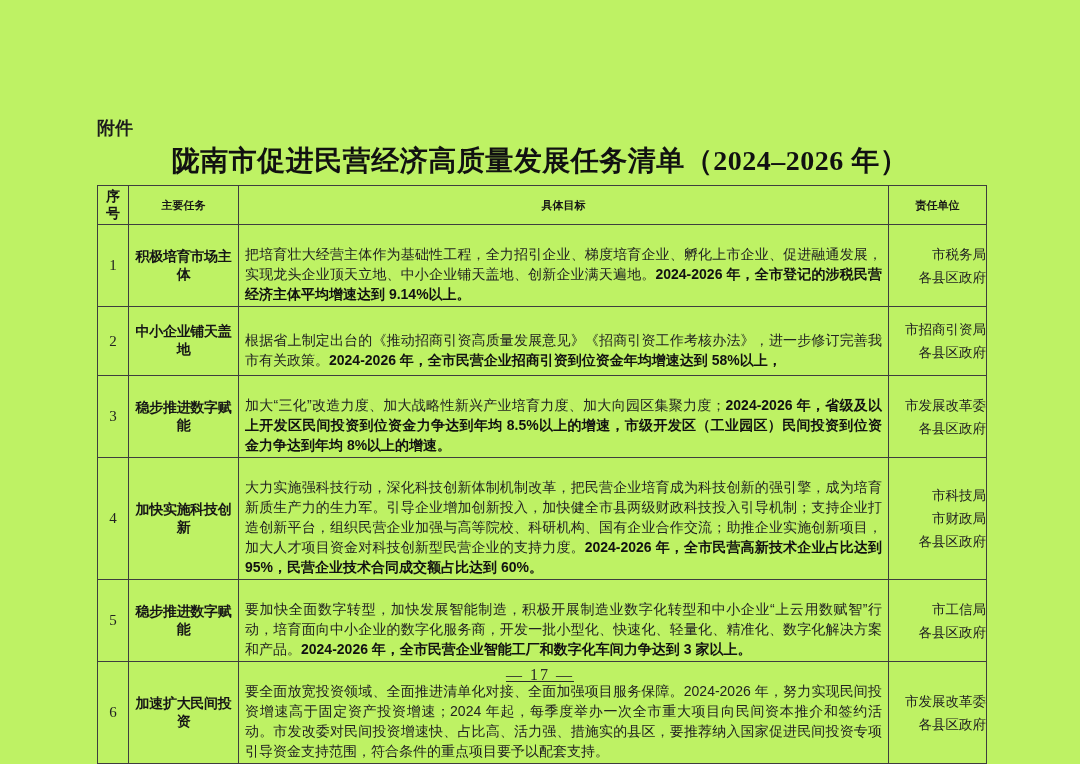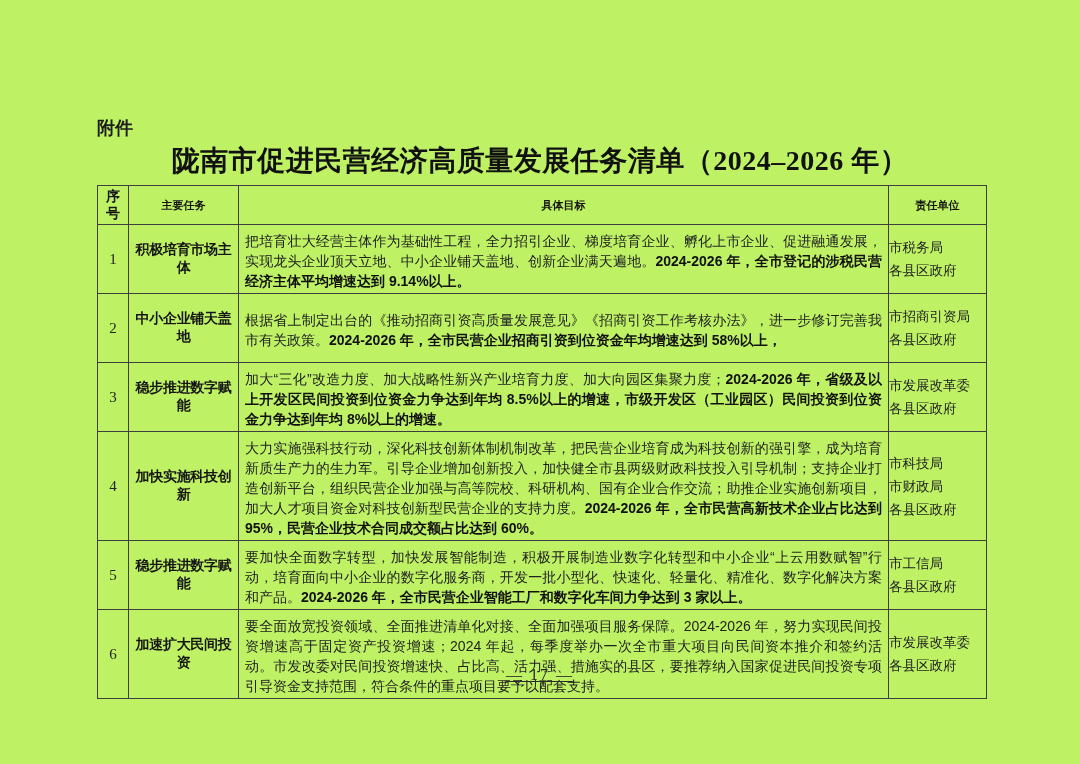--- a/index.html
+++ b/index.html
@@ -64,26 +64,26 @@
     font-size: 15px; color: #222;
   }
   td.task-cell {
     text-align: center; font-weight: bold;
     font-size: 14px; color: #161616;
     padding: 16px 1px; letter-spacing: -0.3px;
   }
   td.goal-cell {
     font-size: 14px; line-height: 20px;
     text-align: justify;
-    padding: 6px 6px 2px 6px;
+    padding: 19px 6px 2px 6px;
     color: #222;
   }
   td.goal-cell .goal-bold { font-weight: bold; color: #111; }
   td.unit-cell {
-    text-align: left;
+    text-align: right;
     font-size: 13.5px; line-height: 23px;
     white-space: pre-line; color: #222;
   }
 
   .page-footer {
     position: absolute; top: 666px; left: 0; width: 100%;
     text-align: center;
     font-family: "Liberation Serif", serif;
     font-size: 16px; color: #2a2a2a;
     letter-spacing: 2px;

